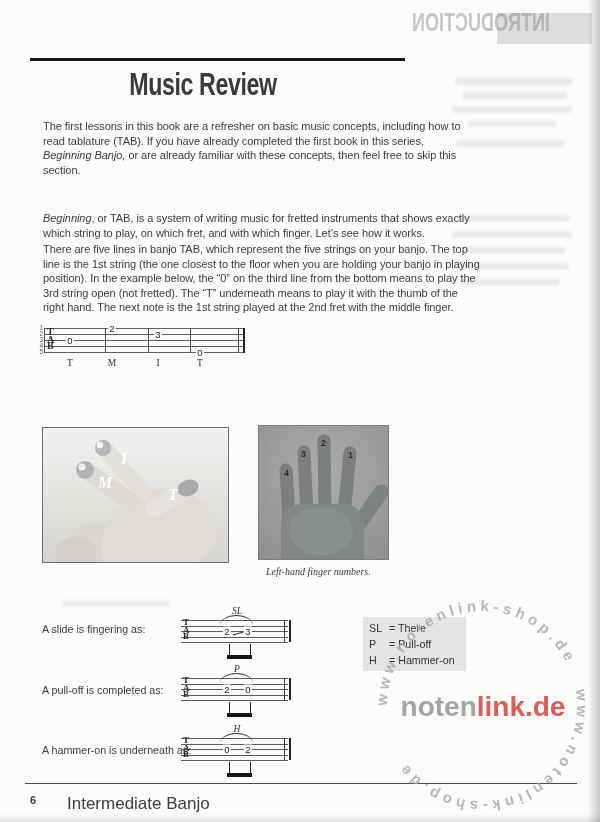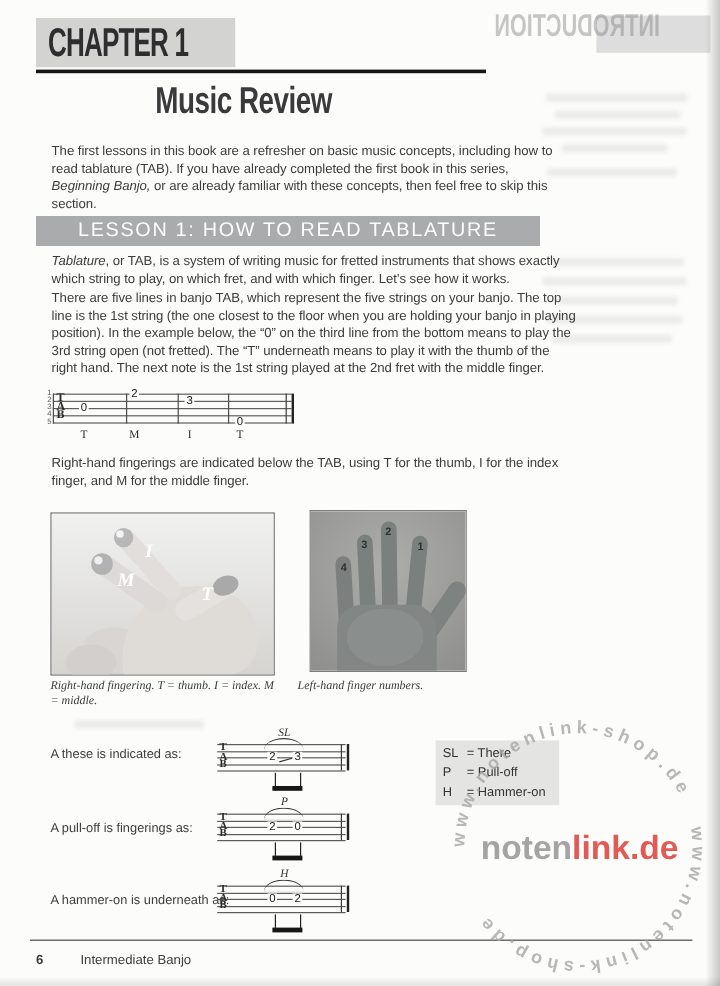--- a/index.html
+++ b/index.html
@@ -63,21 +63,21 @@
   .ttab .stem1{left:48px;} .ttab .stem2{left:69px;}
   .ttab .beam{position:absolute;left:46px;top:47px;width:25px;height:3.5px;background:#171717;}
   .ttab .dbar{position:absolute;left:103px;top:12px;height:22px;width:4px;border-left:1px solid #3c3c3c;border-right:2.5px solid #222;}
   
   .legend{left:363px;top:617px;width:103px;height:54px;background:#e4e4e2;padding:3px 0 0 6px;box-sizing:border-box;}
   .legend .row{display:flex;font-size:10.7px;line-height:16px;color:#333;}
   .legend .abbr{width:20px;}
   
   .footer-rule{left:25px;top:783px;width:552px;height:1px;background:#4a4a4a;}
   .footer-num{left:30px;top:794px;font-weight:bold;font-size:11px;}
-  .footer-title{left:67px;top:794px;font-size:11px;}
+  .footer-title{left:67px;top:794px;font-size:17px;}
   
   .mirror-box{left:497px;top:13px;width:95px;height:31px;background:rgba(185,185,185,0.45);}
   .mirror-title{
     left:368px;top:8px;width:226px;text-align:center;font-weight:bold;font-size:25px;
     color:rgba(130,130,130,0.45);transform:scale(-0.72,1.05);filter:blur(0.6px);white-space:nowrap;
   }
   .smudge{position:absolute;height:7px;background:rgba(150,150,150,0.16);filter:blur(1.6px);border-radius:2px;}
   .edge-right{right:0;top:0;width:12px;height:822px;background:linear-gradient(to right,rgba(60,60,60,0),rgba(60,60,60,0.28));z-index:6;}
   .edge-bottom{left:0;bottom:0;width:600px;height:8px;background:linear-gradient(to bottom,rgba(60,60,60,0),rgba(60,60,60,0.14));z-index:6;}
   .wm{left:0;top:0;z-index:5;pointer-events:none;}
@@ -94,31 +94,27 @@
   <div class="smudge" style="left:452px;top:106px;width:120px;"></div>
   <div class="smudge" style="left:468px;top:120px;width:88px;"></div>
   <div class="smudge" style="left:456px;top:140px;width:108px;"></div>
   <div class="smudge" style="left:460px;top:215px;width:110px;"></div>
   <div class="smudge" style="left:452px;top:231px;width:120px;"></div>
   <div class="smudge" style="left:465px;top:247px;width:100px;"></div>
   <div class="smudge" style="left:455px;top:263px;width:114px;"></div>
   <div class="smudge" style="left:460px;top:279px;width:100px;"></div>
   <div class="smudge" style="left:62px;top:600px;width:108px;"></div>
 
-  <div class="abs chapter-box">
-    <span class="chapter-text">CHAPTER 1</span>
-  </div>
   <div class="abs chapter-rule"></div>
   <div class="abs page-title">Music Review</div>
 
   <div class="abs para p-intro"><span>The first lessons in this book are a refresher on basic music concepts, including how to read tablature (TAB). If you have already completed the first book in this series, </span><span class="it">Beginning Banjo,</span><span> or are already familiar with these concepts, then feel free to skip this section.</span></div>
 
-  <div class="abs lesson-banner">LESSON 1: HOW TO READ TABLATURE</div>
-
-  <div class="abs para p1"><span class="it">Tablature</span><span>, or TAB, is a system of writing music for fretted instruments that shows exactly which string to play, on which fret, and with which finger. Let’s see how it works.</span></div>
+
+  <div class="abs para p1"><span class="it">Beginning</span><span>, or TAB, is a system of writing music for fretted instruments that shows exactly which string to play, on which fret, and with which finger. Let’s see how it works.</span></div>
   <div class="abs para p2">There are five lines in banjo TAB, which represent the five strings on your banjo. The top line is the 1st string (the one closest to the floor when you are holding your banjo in playing position). In the example below, the “0” on the third line from the bottom means to play the 3rd string open (not fretted). The “T” underneath means to play it with the thumb of the right hand. The next note is the 1st string played at the 2nd fret with the middle finger.</div>
 
   <div class="abs bigtab">
     <span class="snum" style="top:1px;">1</span>
     <span class="snum" style="top:7px;">2</span>
     <span class="snum" style="top:13px;">3</span>
     <span class="snum" style="top:19px;">4</span>
     <span class="snum" style="top:25px;">5</span>
     <div class="line" style="top:4px;"></div>
     <div class="line" style="top:10px;"></div>
@@ -136,21 +132,20 @@
     <span class="note" style="left:32px;top:16px;">0</span>
     <span class="note" style="left:74px;top:4px;">2</span>
     <span class="note" style="left:120px;top:10px;">3</span>
     <span class="note" style="left:162px;top:28px;">0</span>
     <span class="fing" style="left:32px;">T</span>
     <span class="fing" style="left:74px;">M</span>
     <span class="fing" style="left:120px;">I</span>
     <span class="fing" style="left:162px;">T</span>
   </div>
 
-  <div class="abs para p3">Right-hand fingerings are indicated below the TAB, using T for the thumb, I for the index finger, and M for the middle finger.</div>
 
   <div class="abs photo" style="left:42px;top:427px;width:185px;height:134px;">
     <svg width="185" height="134" viewBox="0 0 185 134">
       <defs>
         <linearGradient id="lpbg" x1="0" y1="0" x2="0" y2="1">
           <stop offset="0" stop-color="#f1f1ef"></stop>
             <stop offset="1" stop-color="#d5d4d1"></stop>
         </linearGradient>
       </defs>
       <rect width="185" height="134" fill="url(#lpbg)"></rect>
@@ -187,24 +182,23 @@
       <line x1="96" y1="104" x2="122" y2="66" stroke="#7e8281" stroke-width="15" stroke-linecap="round"></line>
       <path d="M22,133 L22,96 Q24,80 42,78 L88,78 Q104,82 105,102 L105,133 Z" fill="#828685"></path>
       <ellipse cx="62" cy="105" rx="32" ry="24" fill="#8a8e8d"></ellipse>
       <text x="25" y="50" font-family="Liberation Sans,sans-serif" font-size="9" font-weight="bold" fill="#2e2e2e">4</text>
       <text x="42" y="31" font-family="Liberation Sans,sans-serif" font-size="9" font-weight="bold" fill="#2e2e2e">3</text>
       <text x="62" y="20" font-family="Liberation Sans,sans-serif" font-size="9" font-weight="bold" fill="#2e2e2e">2</text>
       <text x="89" y="32" font-family="Liberation Sans,sans-serif" font-size="9" font-weight="bold" fill="#2e2e2e">1</text>
     </svg>
   </div>
 
-  <div class="abs caption" style="left:42px;top:566px;width:195px;">Right-hand fingering. T = thumb. I = index. M = middle.</div>
-  <div class="abs caption" style="left:248px;top:566px;width:150px;">Left-hand finger numbers.</div>
-
-  <div class="abs tech-label" style="left:42px;top:623px;">A these is indicated as:</div>
+  <div class="abs caption" style="left:266px;top:566px;width:150px;">Left-hand finger numbers.</div>
+
+  <div class="abs tech-label" style="left:42px;top:623px;">A slide is fingering as:</div>
   <div class="ttab" style="left:181px;top:608px;">
     <span class="sym">SL</span>
     <div class="tl tl1"></div>
     <div class="tl tl2"></div>
     <div class="tl tl3"></div>
     <div class="tl tl4"></div>
     <div class="tl tl5"></div>
     <span class="cT">T</span>
     <span class="cA">A</span>
     <span class="cB">B</span>
@@ -226,21 +220,21 @@
     <div class="row">
       <span class="abbr">P</span>
       <span>= Pull-off</span>
     </div>
     <div class="row">
       <span class="abbr">H</span>
       <span>= Hammer-on</span>
     </div>
   </div>
 
-  <div class="abs tech-label" style="left:42px;top:684px;">A pull-off is fingerings as:</div>
+  <div class="abs tech-label" style="left:42px;top:684px;">A pull-off is completed as:</div>
   <div class="ttab" style="left:181px;top:666px;">
     <span class="sym">P</span>
     <div class="tl tl1"></div>
     <div class="tl tl2"></div>
     <div class="tl tl3"></div>
     <div class="tl tl4"></div>
     <div class="tl tl5"></div>
     <span class="cT">T</span>
     <span class="cA">A</span>
     <span class="cB">B</span>

